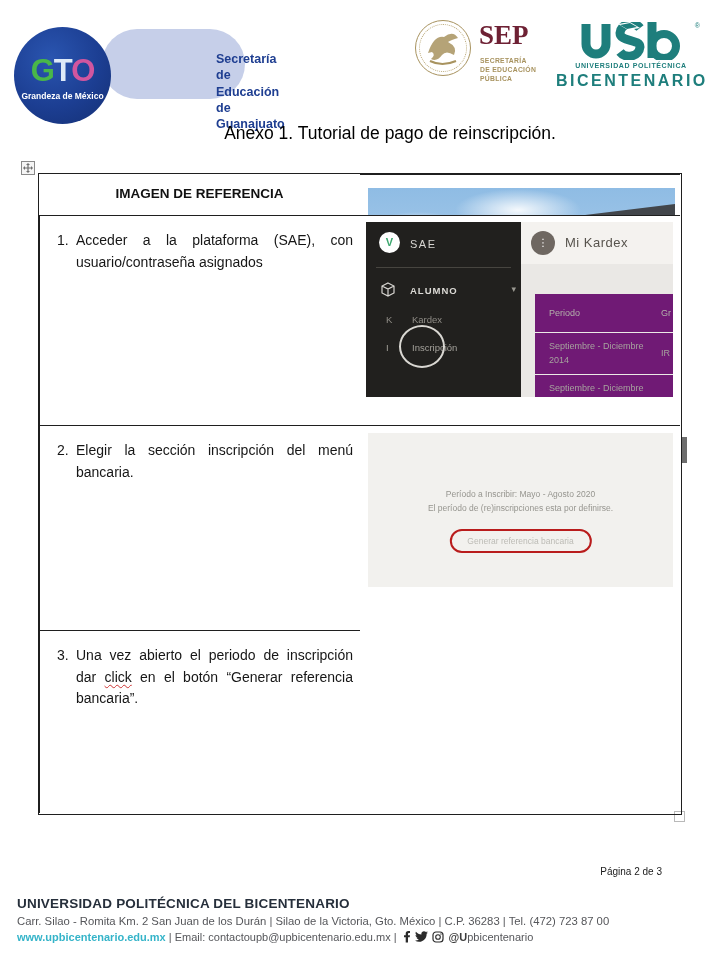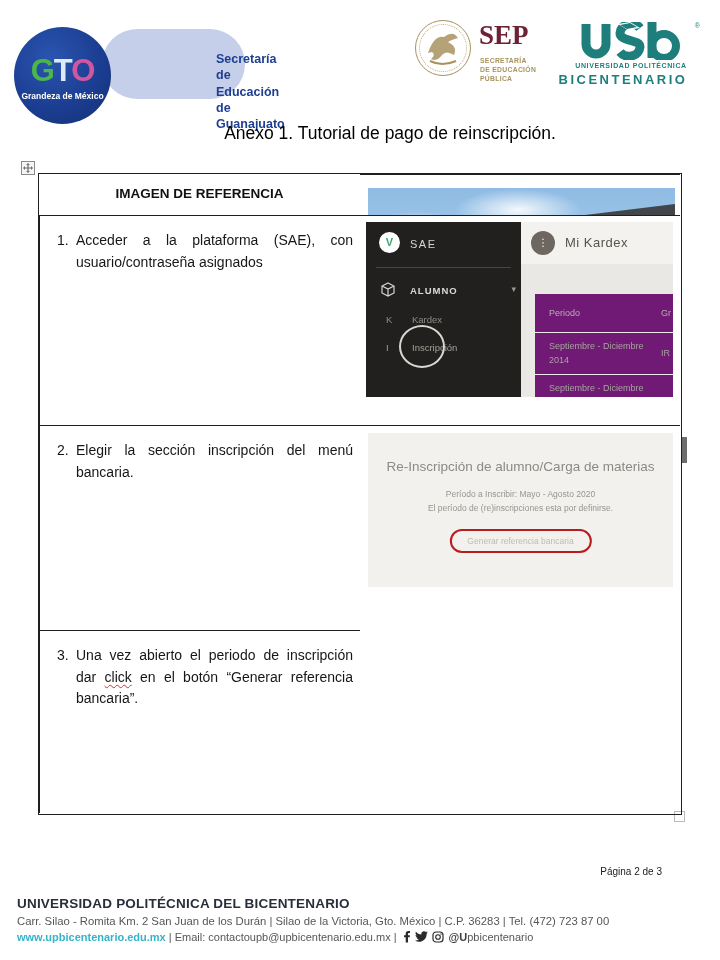--- a/index.html
+++ b/index.html
@@ -20,21 +20,21 @@
   .sep-group { position:absolute; left:415px; top:18px; width:135px; height:72px; }
   .sep-seal { position:absolute; left:0; top:2px; width:56px; height:56px; border-radius:50%; border:1.5px solid #a8935f; }
   .sep-seal .inner { position:absolute; inset:3px; border-radius:50%; border:1px dotted #b9a776; }
   .sep-acronym { position:absolute; left:64px; top:2px; font-family:"Liberation Serif", serif; font-weight:bold; font-size:27px; color:#6e2134; }
   .sep-label { position:absolute; left:65px; top:38px; font-size:6.8px; font-weight:bold; color:#a8935f; line-height:1.35; letter-spacing:.3px; }
 
   .upb-group { position:absolute; left:556px; top:22px; width:150px; height:66px; text-align:center; }
   .upb-glyphs { position:absolute; left:22px; top:0; }
   .upb-reg { position:absolute; right:6px; top:0; font-size:7px; color:#1e7e7c; }
   .upb-line1 { position:absolute; left:0; right:0; top:40px; font-size:7px; font-weight:bold; color:#1e7e7c; letter-spacing:.6px; }
-  .upb-line2 { position:absolute; left:0; right:16px; top:50px; font-size:13px; font-weight:bold; color:#1e7e7c; letter-spacing:2.5px; }
+  .upb-line2 { position:absolute; left:0; right:16px; top:50px; font-size:16px; font-weight:bold; color:#1e7e7c; letter-spacing:2.5px; }
 
   
   .doc-title { position:absolute; left:60px; top:123px; width:660px; text-align:center; font-size:17.5px; color:#000; }
 
   
   .move-handle { position:absolute; left:21px; top:161px; width:14px; height:14px; border:1px solid #8a8a8a; background:#f5f5f5; display:flex; align-items:center; justify-content:center; }
   .resize-handle { position:absolute; left:674px; top:811px; width:11px; height:11px; border:1.5px solid #b9b9b9; background:#ffffff; }
   .cursor-artifact { position:absolute; left:682px; top:437px; width:5px; height:26px; background:#6d6d6d; }
 
   
@@ -273,21 +273,20 @@
     </div>
     <div class="cell rowline col2">
       <div class="step">
         <span class="num">2.</span>
         <span class="txt">Elegir la sección inscripción del menú bancaria.</span>
       </div>
     </div>
 
     <div class="cell rowline">
       <div class="shot-re">
-        <div class="re-heading">Re-Inscripción de alumno/Carga de materias</div>
         <div class="re-periodo">Período a Inscribir: Mayo - Agosto 2020</div>
         <div class="re-nota">El período de (re)inscripciones esta por definirse.</div>
         <div class="re-btn">Generar referencia bancaria</div>
       </div>
     </div>
     <div class="cell rowline col2">
       <div class="step">
         <span class="num">3.</span>
         <span class="txt"><span>Una vez abierto el periodo de inscripción dar </span><span class="squiggle">click</span><span> en el botón “Generar referencia bancaria”.</span></span>
       </div>

